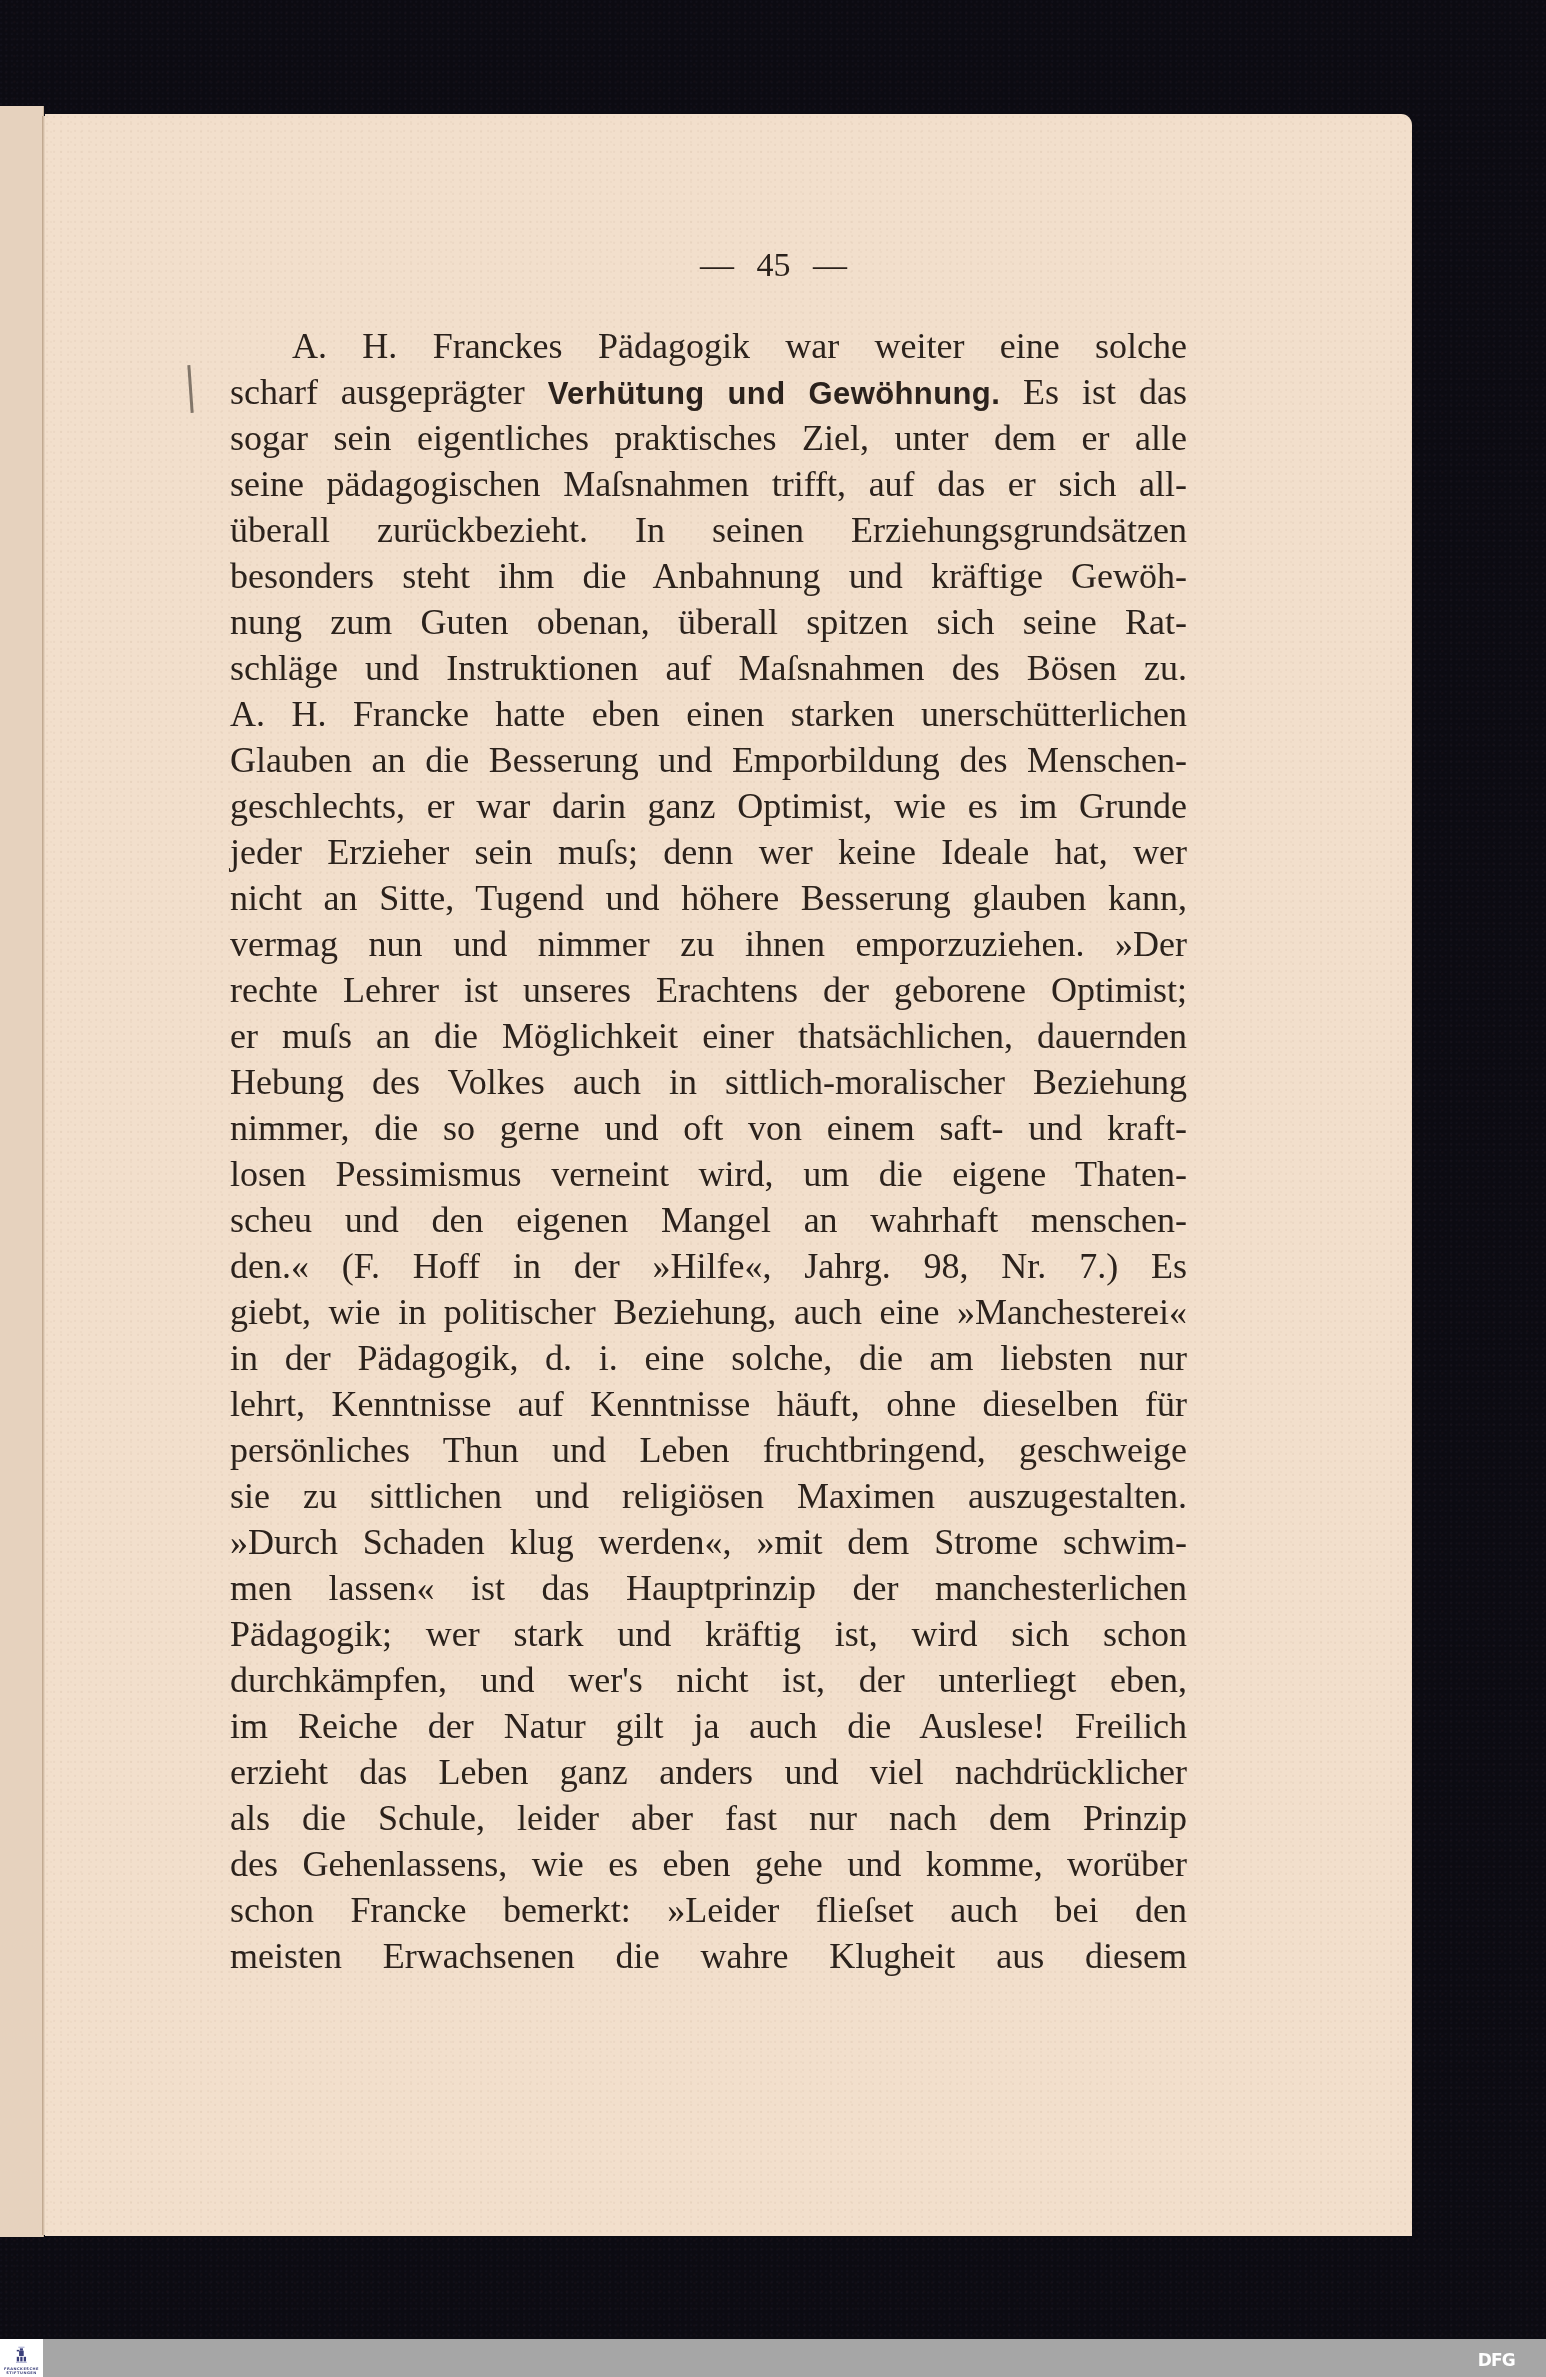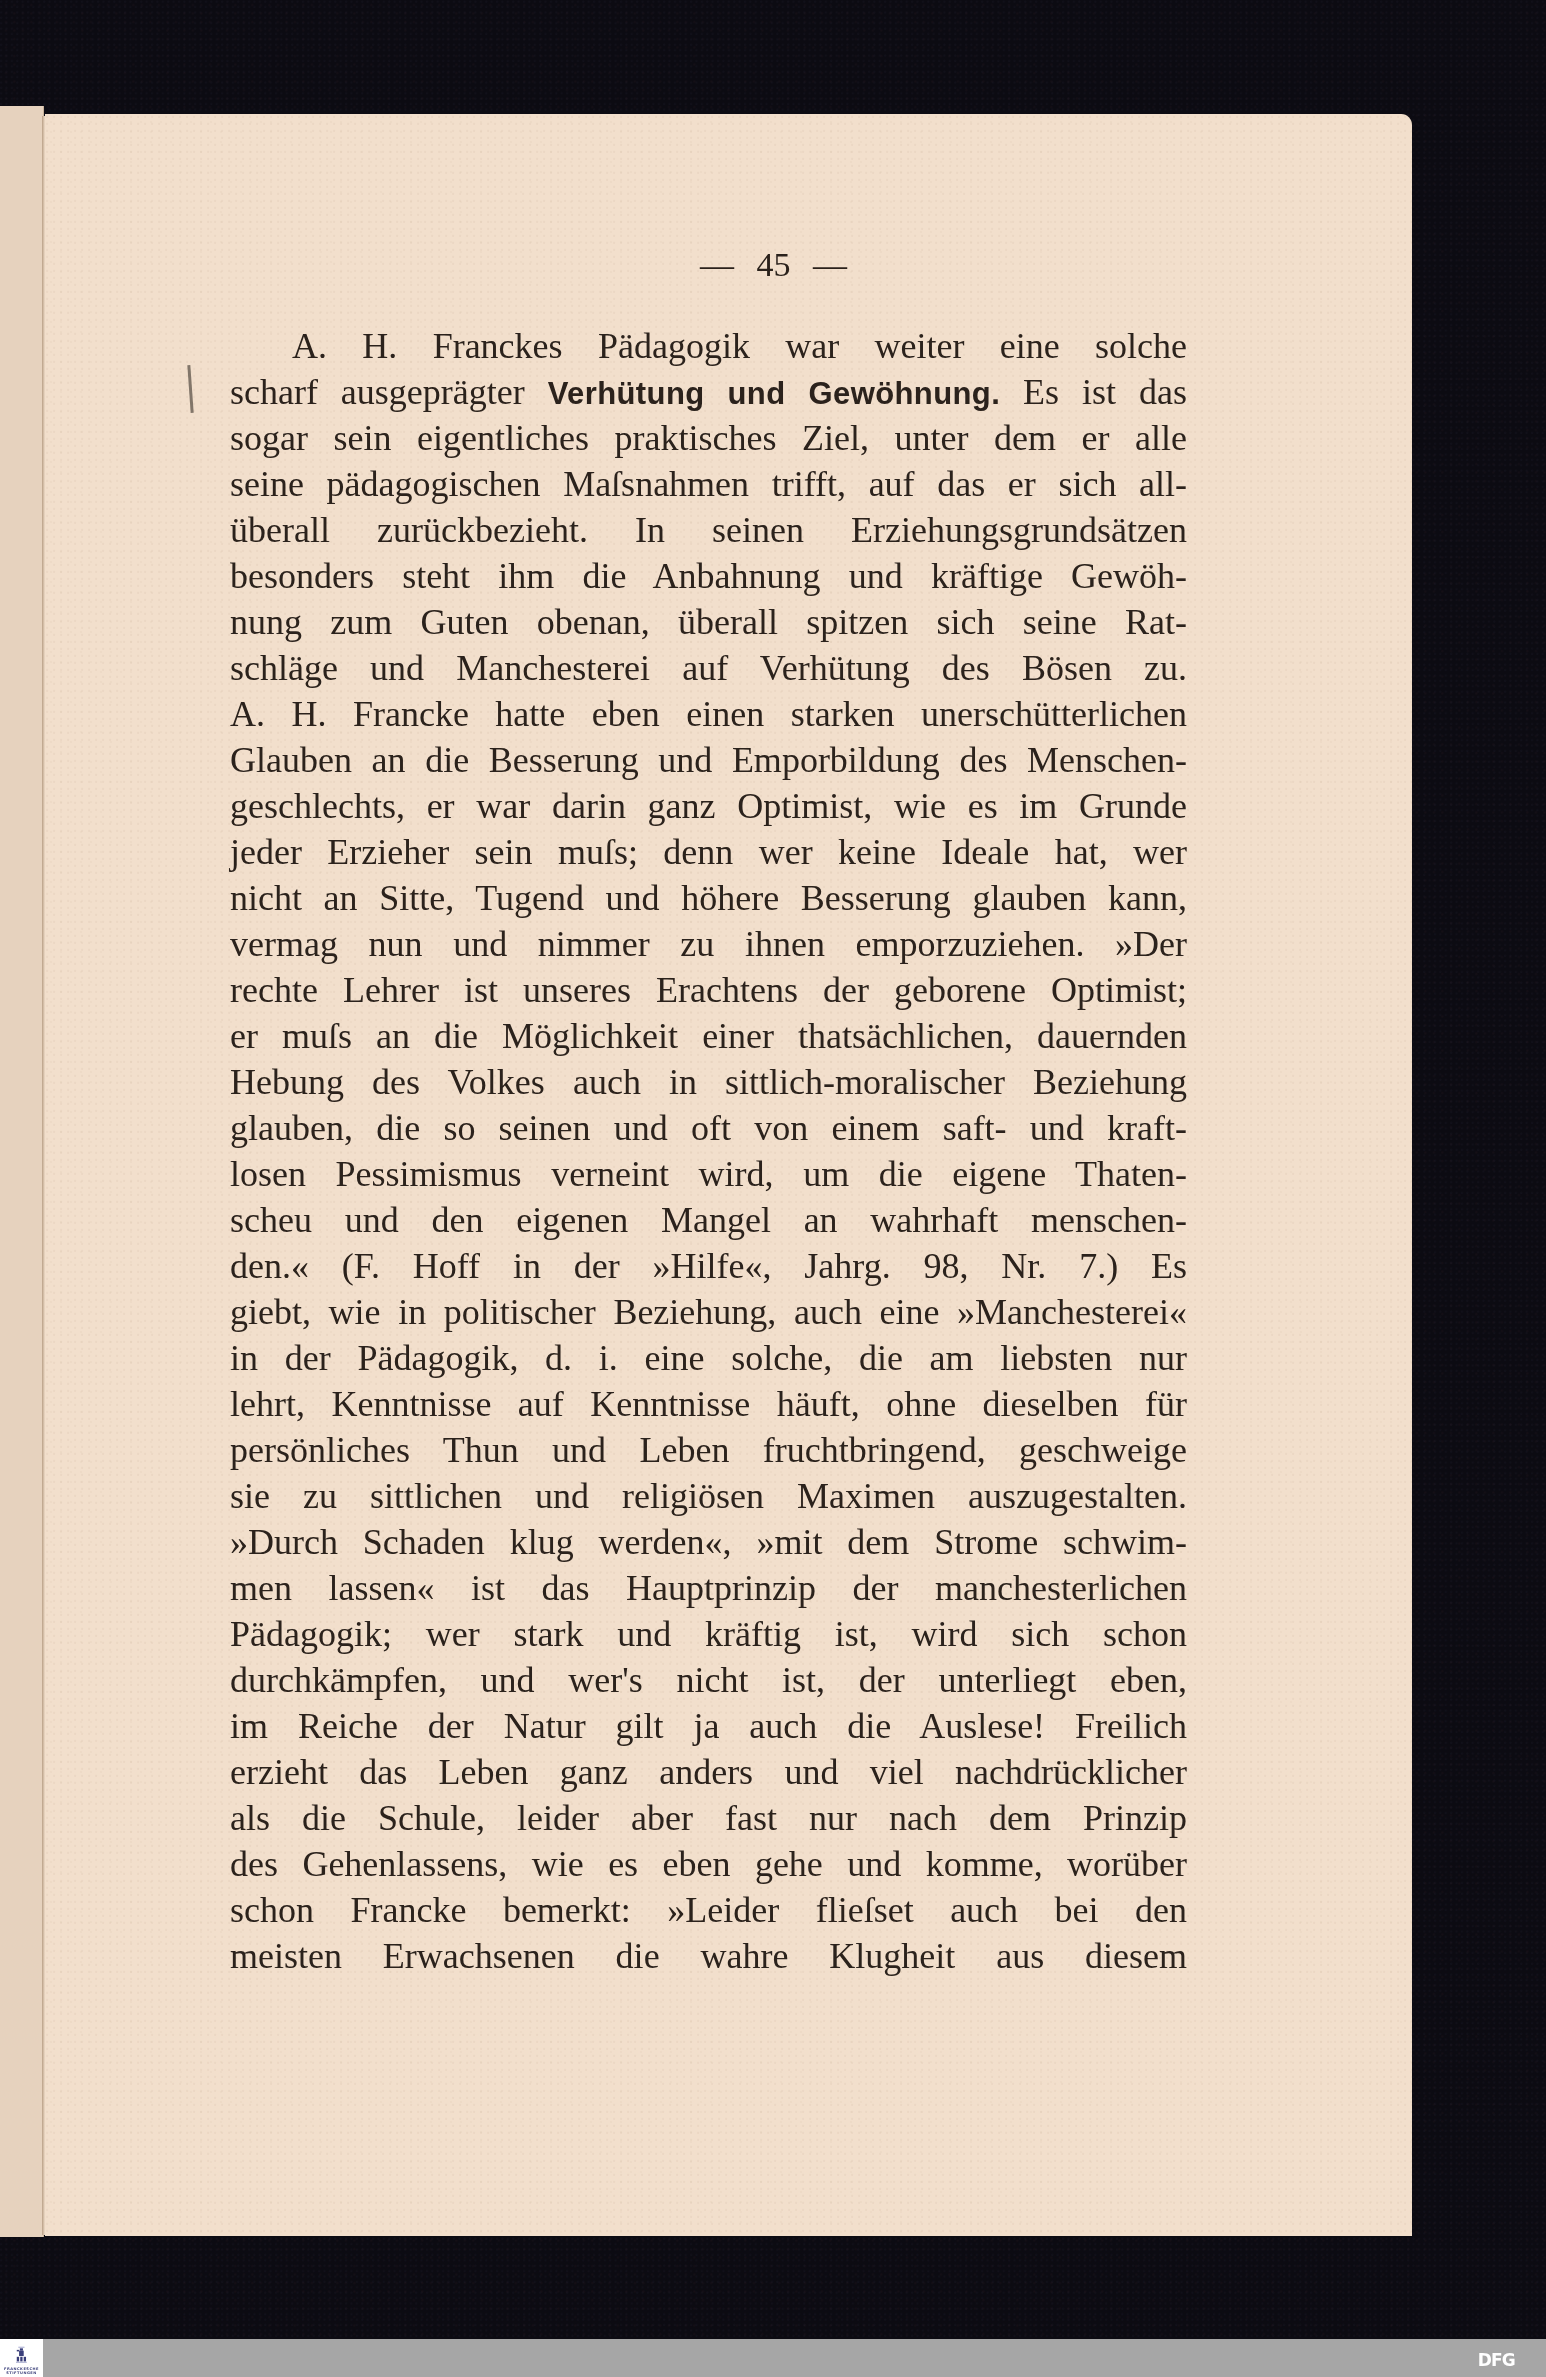--- a/index.html
+++ b/index.html
@@ -166,31 +166,31 @@
 <div class="page-number">— 45 —</div>
 
 <div class="text-block" id="text-block">
     <div class="line indent"><span class="it">A. H. Franckes</span><span> Pädagogik war weiter eine solche</span></div>
     <div class="line"><span>scharf ausgeprägter </span><span class="bold-sperr">Verhütung und Gewöhnung.</span><span> Es ist das</span></div>
     <div class="line"><span>sogar sein eigentliches praktisches Ziel, unter dem er alle</span></div>
     <div class="line"><span>seine pädagogischen Maſsnahmen trifft, auf das er sich all-</span></div>
     <div class="line"><span>überall zurückbezieht. In seinen Erziehungsgrundsätzen</span></div>
     <div class="line"><span>besonders steht ihm die Anbahnung und kräftige Gewöh-</span></div>
     <div class="line"><span>nung zum Guten obenan, überall spitzen sich seine Rat-</span></div>
-    <div class="line"><span>schläge und Manchesterei auf Verhütung des Bösen zu.</span></div>
+    <div class="line"><span>schläge und Instruktionen auf Maſsnahmen des Bösen zu.</span></div>
     <div class="line"><span class="it">A. H. Francke</span><span> hatte eben einen starken unerschütterlichen</span></div>
     <div class="line"><span>Glauben an die Besserung und Emporbildung des Menschen-</span></div>
     <div class="line"><span>geschlechts, er war darin ganz Optimist, wie es im Grunde</span></div>
     <div class="line"><span>jeder Erzieher sein muſs; denn wer keine Ideale hat, wer</span></div>
     <div class="line"><span>nicht an Sitte, Tugend und höhere Besserung glauben kann,</span></div>
     <div class="line"><span>vermag nun und nimmer zu ihnen emporzuziehen. »Der</span></div>
     <div class="line"><span>rechte Lehrer ist unseres Erachtens der geborene Optimist;</span></div>
     <div class="line"><span>er muſs an die Möglichkeit einer thatsächlichen, dauernden</span></div>
     <div class="line"><span>Hebung des Volkes auch in sittlich-moralischer Beziehung</span></div>
-    <div class="line"><span>glauben, die so seinen und oft von einem saft- und kraft-</span></div>
+    <div class="line"><span>nimmer, die so gerne und oft von einem saft- und kraft-</span></div>
     <div class="line"><span>losen Pessimismus verneint wird, um die eigene Thaten-</span></div>
     <div class="line"><span>scheu und den eigenen Mangel an wahrhaft menschen-</span></div>
     <div class="line"><span>den.« (</span><span class="it">F. Hoff</span><span> in der »Hilfe«, Jahrg. 98, Nr. 7.) Es</span></div>
     <div class="line"><span>giebt, wie in politischer Beziehung, auch eine »Manchesterei«</span></div>
     <div class="line"><span>in der Pädagogik, d. i. eine solche, die am liebsten nur</span></div>
     <div class="line"><span>lehrt, Kenntnisse auf Kenntnisse häuft, ohne dieselben für</span></div>
     <div class="line"><span>persönliches Thun und Leben fruchtbringend, geschweige</span></div>
     <div class="line"><span>sie zu sittlichen und religiösen Maximen auszugestalten.</span></div>
     <div class="line"><span>»Durch Schaden klug werden«, »mit dem Strome schwim-</span></div>
     <div class="line"><span>men lassen« ist das Hauptprinzip der manchesterlichen</span></div>

